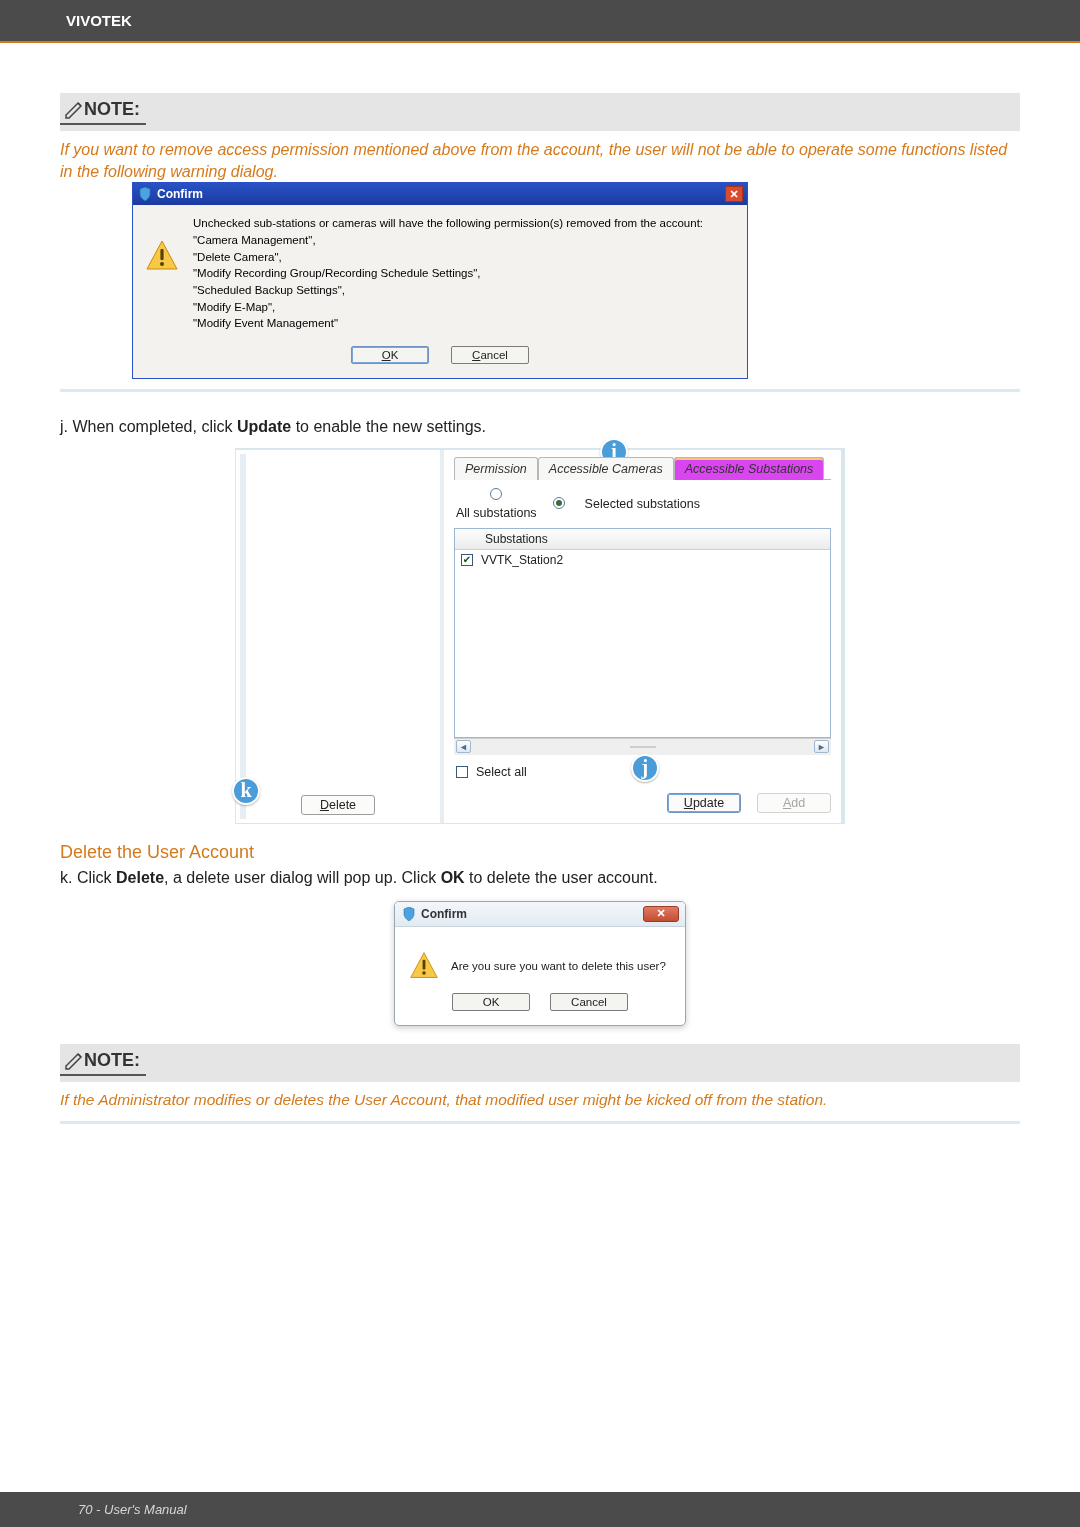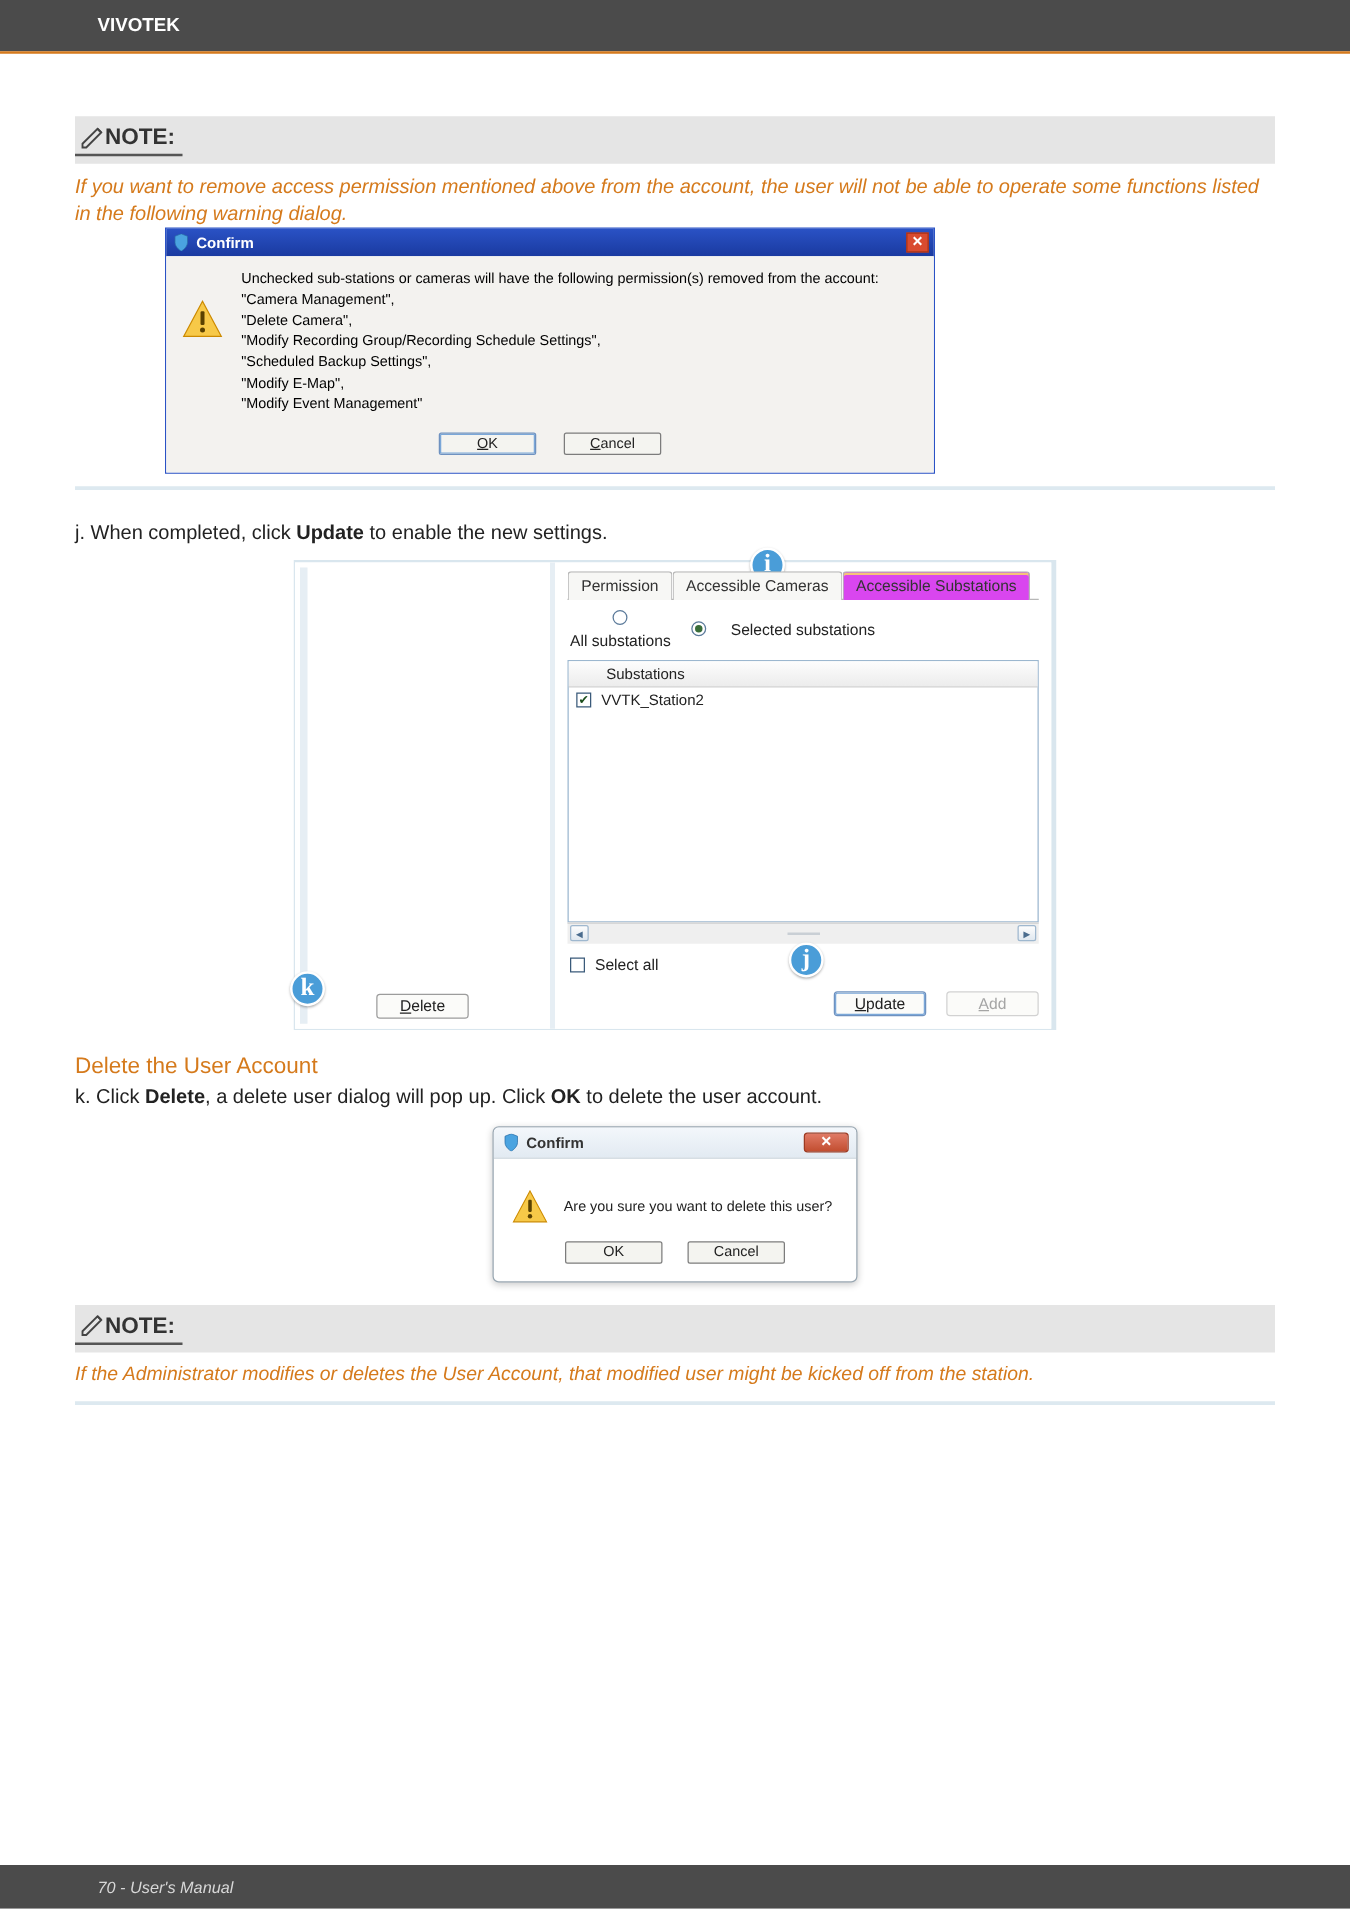--- a/index.html
+++ b/index.html
@@ -1,25 +1,25 @@
 <!DOCTYPE html>
 <html><head>
 <meta charset="utf-8">
 <style>
   * { box-sizing: border-box; margin: 0; padding: 0; }
   html, body { width: 1080px; font-family: Arial, Helvetica, sans-serif; background: #fff; color: #222; }
   .page { width: 1080px; min-height: 1527px; background: #fff; position: relative; padding-bottom: 70px; }
   .topbar { background: #4b4b4b; color: #fff; font-weight: bold; font-size: 15px; padding: 12px 20px 12px 20px; }
-  .topbar-inner { margin-left: 58px; }
+  .topbar-inner { margin-left: 46px; }
   .orange-line { height: 2px; background: #d57a1c; margin: 0 0 0 0; }
   .content { padding: 50px 60px 0 60px; }
   .note-bar { background: #e5e5e5; padding: 6px 0 6px 0; display: flex; align-items: center; gap: 10px; margin-bottom: 8px; }
   .note-bar .pencil { width: 20px; height: 20px; display: inline-block; margin-left: 4px; }
   .note-bar .note-label { font-size: 18px; font-weight: bold; color: #333; }
-  .note-underline { border-bottom: 2px solid #555; display: inline-flex; align-items: center; padding-bottom: 3px; padding-right: 6px; }
+  .note-underline { border-bottom: 2px solid #555; display: inline-flex; align-items: flex-end; padding-bottom: 3px; padding-right: 6px; }
   .note-text { color: #d57a1c; font-style: italic; font-size: 16px; line-height: 1.35; margin: 4px 0 0 0; }
   .note-text2 { color: #d57a1c; font-style: italic; font-size: 15.5px; line-height: 1.35; margin: 4px 0 0 0; }
   .hr-lightblue { border: 0; border-top: 3px solid #dde9f0; margin-top: 10px; }
 
   
   .dlg1-wrap { margin: 0 0 0 72px; }
   .dlg1 { width: 616px; border: 1px solid #2a52c5; background: #fff; }
   .dlg1-title { background: linear-gradient(#2a52c5,#1a3aa0); color: #fff; font-size: 12px; font-weight: bold; padding: 3px 4px 3px 6px; display: flex; align-items: center; justify-content: space-between; }
   .dlg1-title-left { display: flex; align-items: center; gap: 6px; }
   .shield { width: 12px; height: 14px; }
@@ -35,21 +35,21 @@
 
   .body-text { font-size: 16px; color: #222; margin: 26px 0 12px 0; }
   .body-text b { font-weight: bold; }
 
   
   .panel-wrap { display: flex; justify-content: center; }
   .panel { width: 610px; background: #fff; border: 1px solid #d9e6ee; border-top: 2px solid #d9e6ee; border-right: 4px solid #d9e6ee; display: flex; }
   .panel-left { width: 208px; background: #fff; position: relative; border-right: 4px solid #e6eef4; display: flex; flex-direction: column; justify-content: flex-end; padding: 8px; }
   .panel-left-ghost { position: absolute; left: 4px; top: 4px; width: 6px; bottom: 4px; background: #e6eef4; }
   .panel-right { flex: 1; background: #fff; padding: 6px 10px 10px 10px; position: relative; }
-  .tabs { display: flex; gap: 0; font-size: 12.5px; color: #333; border-bottom: 1px solid #b7b7b7; align-items: flex-end; }
+  .tabs { display: flex; gap: 0; font-size: 12.5px; color: #333; border-bottom: 1px solid #b7b7b7; align-items: flex-end; font-style: italic; }
   .tab { padding: 4px 10px 4px 10px; border: 1px solid #b7b7b7; border-bottom: none; background: #f7f7f5; border-top-left-radius: 3px; border-top-right-radius: 3px; position: relative; top: 1px; }
   .tab.active { background: #d946ef; font-weight: normal; box-shadow: inset 0 2px 0 #f5c37a; }
   .callout { position: absolute; width: 28px; height: 28px; border-radius: 50%; background: #4a9dd8; border: 2px solid #fff; display: flex; align-items: center; justify-content: center; color: #fff; font-family: "Times New Roman", serif; font-size: 20px; font-weight: bold; box-shadow: 0 1px 2px rgba(0,0,0,0.3); }
   .radios { display: flex; align-items: center; gap: 16px; font-size: 12.5px; padding: 8px 2px 8px 2px; }
   .radio { width: 12px; height: 12px; border: 1px solid #5b7a9a; border-radius: 50%; display: inline-flex; align-items: center; justify-content: center; }
   .radio .dot { width: 6px; height: 6px; background: #3a6d3a; border-radius: 50%; }
   .listbox { border: 1px solid #9cb7cf; height: 210px; background: #fff; }
   .listhead { background: linear-gradient(#fdfdfd,#ececec); border-bottom: 1px solid #cfcfcf; font-size: 12px; padding: 3px 6px 3px 30px; }
   .listrow { display: flex; align-items: center; gap: 8px; font-size: 12px; padding: 3px 6px; }
   .chk { width: 12px; height: 12px; border: 1px solid #3a5a7a; display: inline-flex; align-items: center; justify-content: center; font-size: 10px; color: #1a4d1a; background: #fff; }

